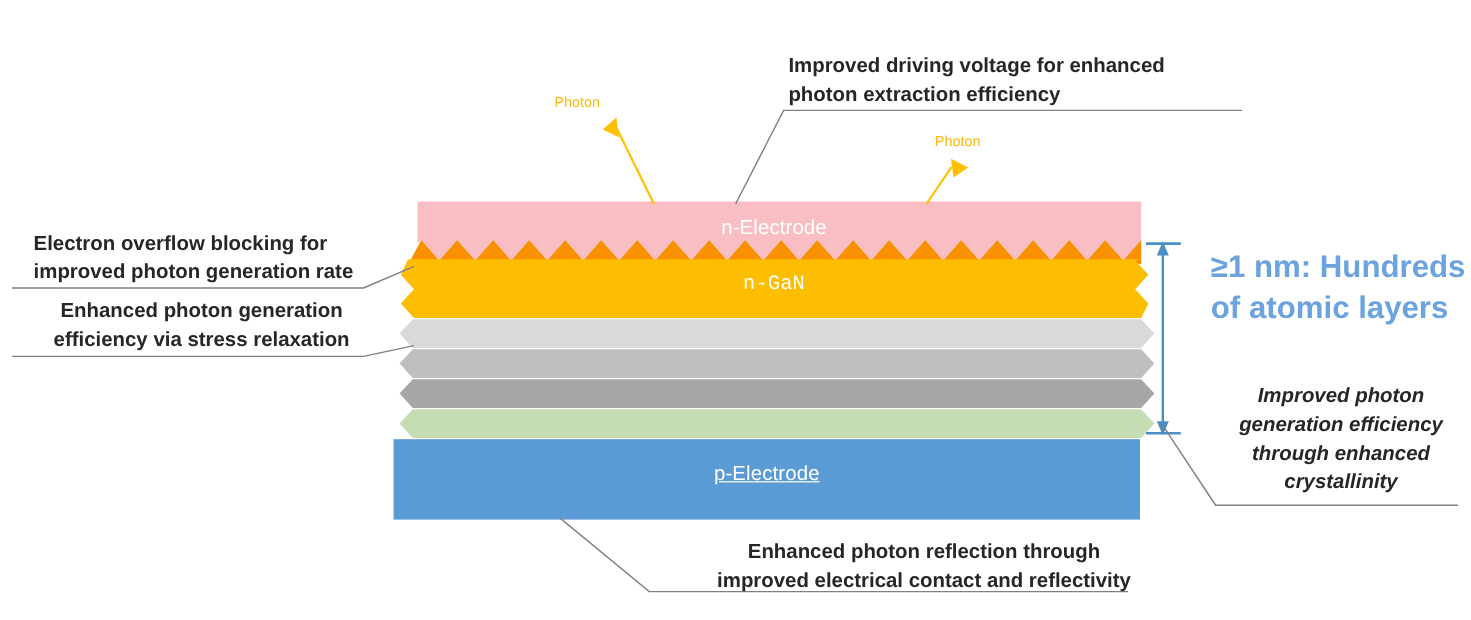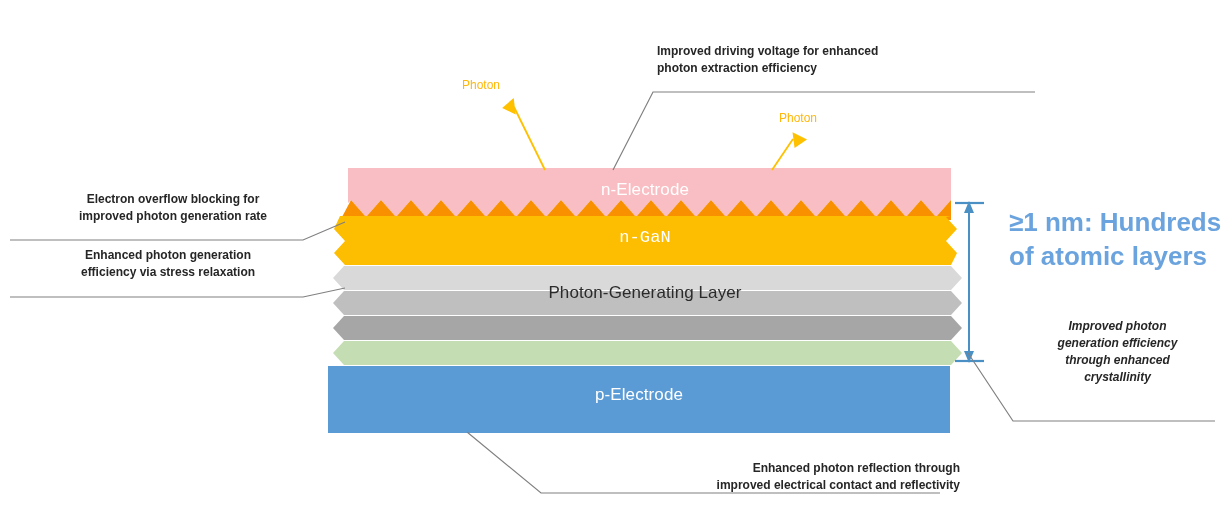--- a/index.html
+++ b/index.html
@@ -34,45 +34,45 @@
     white-space: nowrap;
     pointer-events: none;
   }
   .layer-label.light { color: #ffffff; }
   .layer-label.dark  { color: #2b2b2b; }
 
   #lbl-n-electrode { left: 340px; top: 180px; width: 610px; }
   #lbl-n-gan       { left: 340px; top: 228px; width: 610px; font-family: Liberation Mono, monospace; }
   #lbl-active      { left: 340px; top: 283px; width: 610px; }
   #lbl-p-gan       { left: 340px; top: 331px; width: 610px; }
-  #lbl-p-electrode { left: 328px; top: 385px; width: 622px; }
+  #lbl-p-electrode { left: 328px; top: 385px; width: 622px; text-decoration: underline; }
 
   
   .photon-label {
     position: absolute;
     color: #ffb70a;
     font-size: 12px;
     white-space: nowrap;
   }
   #photon-1 { left: 462px; top: 78px; }
   #photon-2 { left: 779px; top: 111px; }
 
   
   .callout {
     position: absolute;
-    font-size: 12px;
+    font-size: 17px;
     font-weight: bold;
     color: #262626;
     line-height: 1.42;
     white-space: pre-line;
   }
   #callout-top-right   { left: 657px;  top: 43px;  width: 380px; text-align: left; }
-  #callout-left-1      { left: 28px;   top: 191px; width: 290px; text-align: center; }
+  #callout-left-1      { left: 28px;   top: 191px; width: 290px; text-align: left; }
   #callout-left-2      { left: 18px;   top: 247px; width: 300px; text-align: center; }
-  #callout-bottom      { left: 580px;  top: 460px; width: 380px; text-align: right; }
+  #callout-bottom      { left: 580px;  top: 448px; width: 380px; text-align: center; }
   #callout-right-lower { left: 1015px; top: 318px; width: 205px; text-align: center; font-style: italic; }
 
   
   #thickness-note {
     position: absolute;
     left: 1009px;
     top: 205px;
     width: 215px;
     font-size: 26px;
     font-weight: bold;
@@ -166,21 +166,20 @@
       <path d="M467,432 L541,493 L940,493"></path>
 
       <path d="M968,353 L1013,421 L1215,421"></path>
     </g>
   </svg>
 
   <div class="layer-label light" id="lbl-n-electrode">n-Electrode</div>
 
   <div class="layer-label light" id="lbl-n-gan">n-GaN</div>
 
-  <div class="layer-label dark" id="lbl-active">Photon-Generating Layer</div>
 
 
   <div class="layer-label light" id="lbl-p-electrode">p-Electrode</div>
 
   <div class="photon-label" id="photon-1">Photon</div>
 
   <div class="photon-label" id="photon-2">Photon</div>
 
   <div class="callout" id="callout-top-right">Improved driving voltage for enhanced
 photon extraction efficiency</div>

